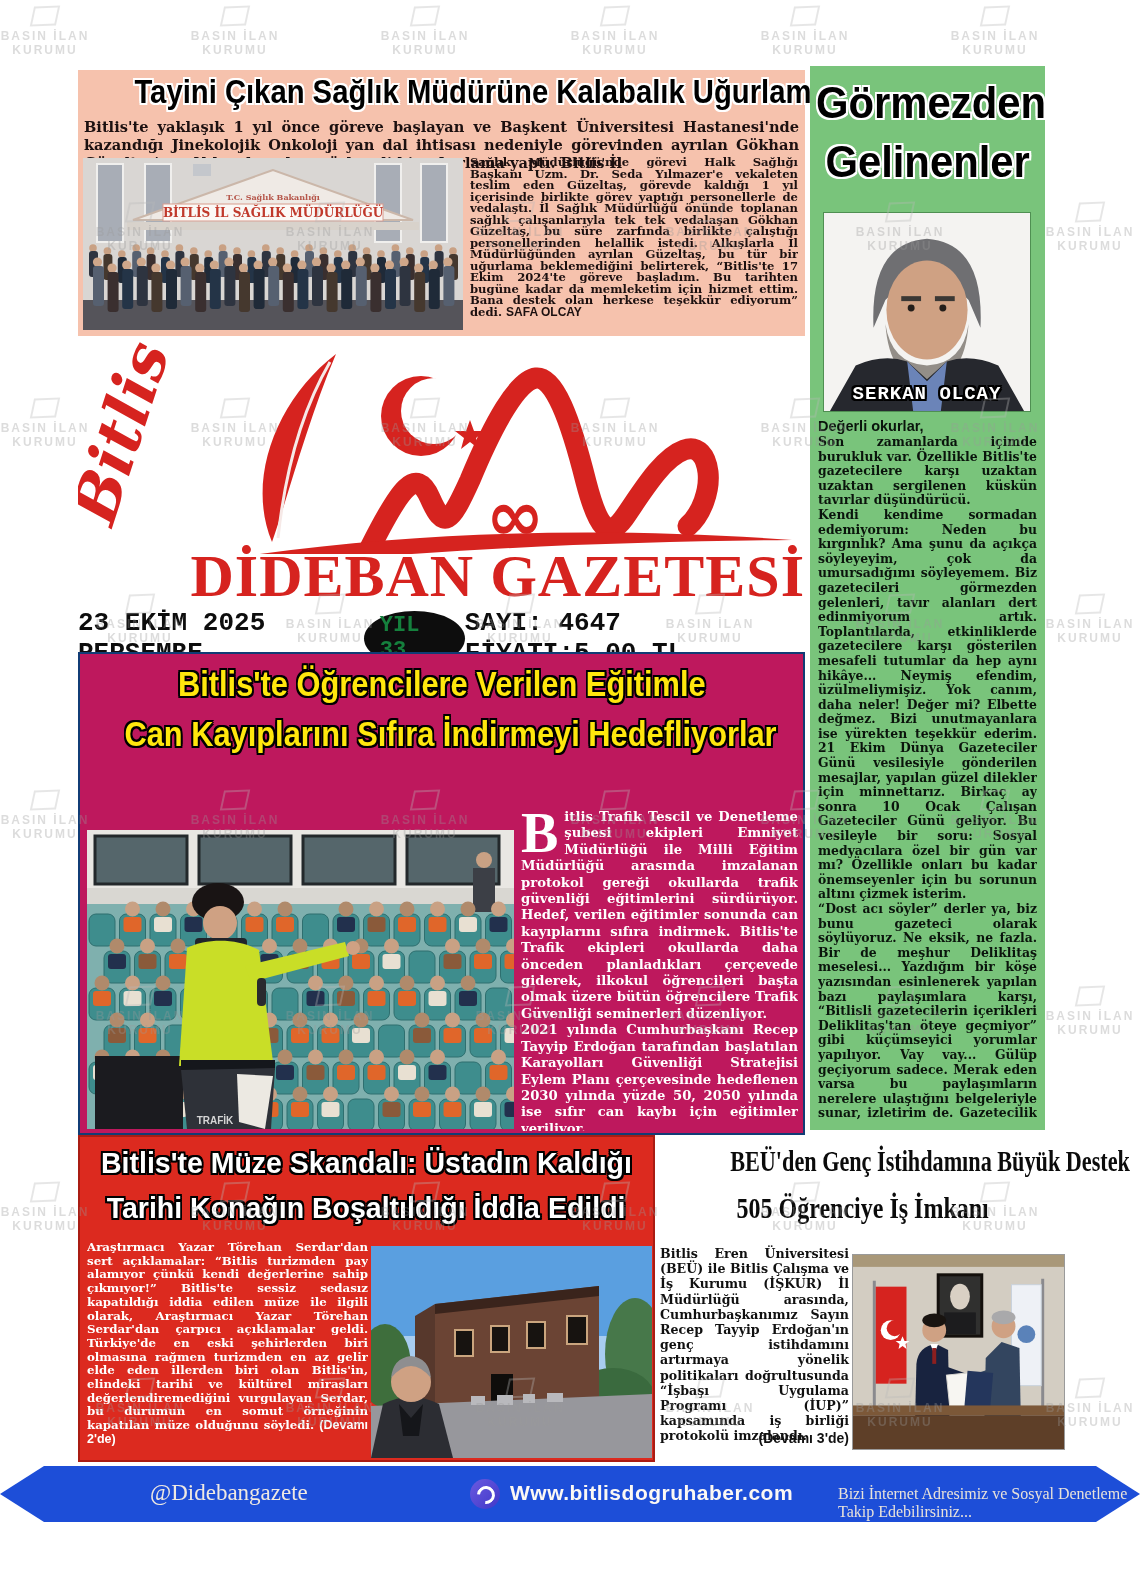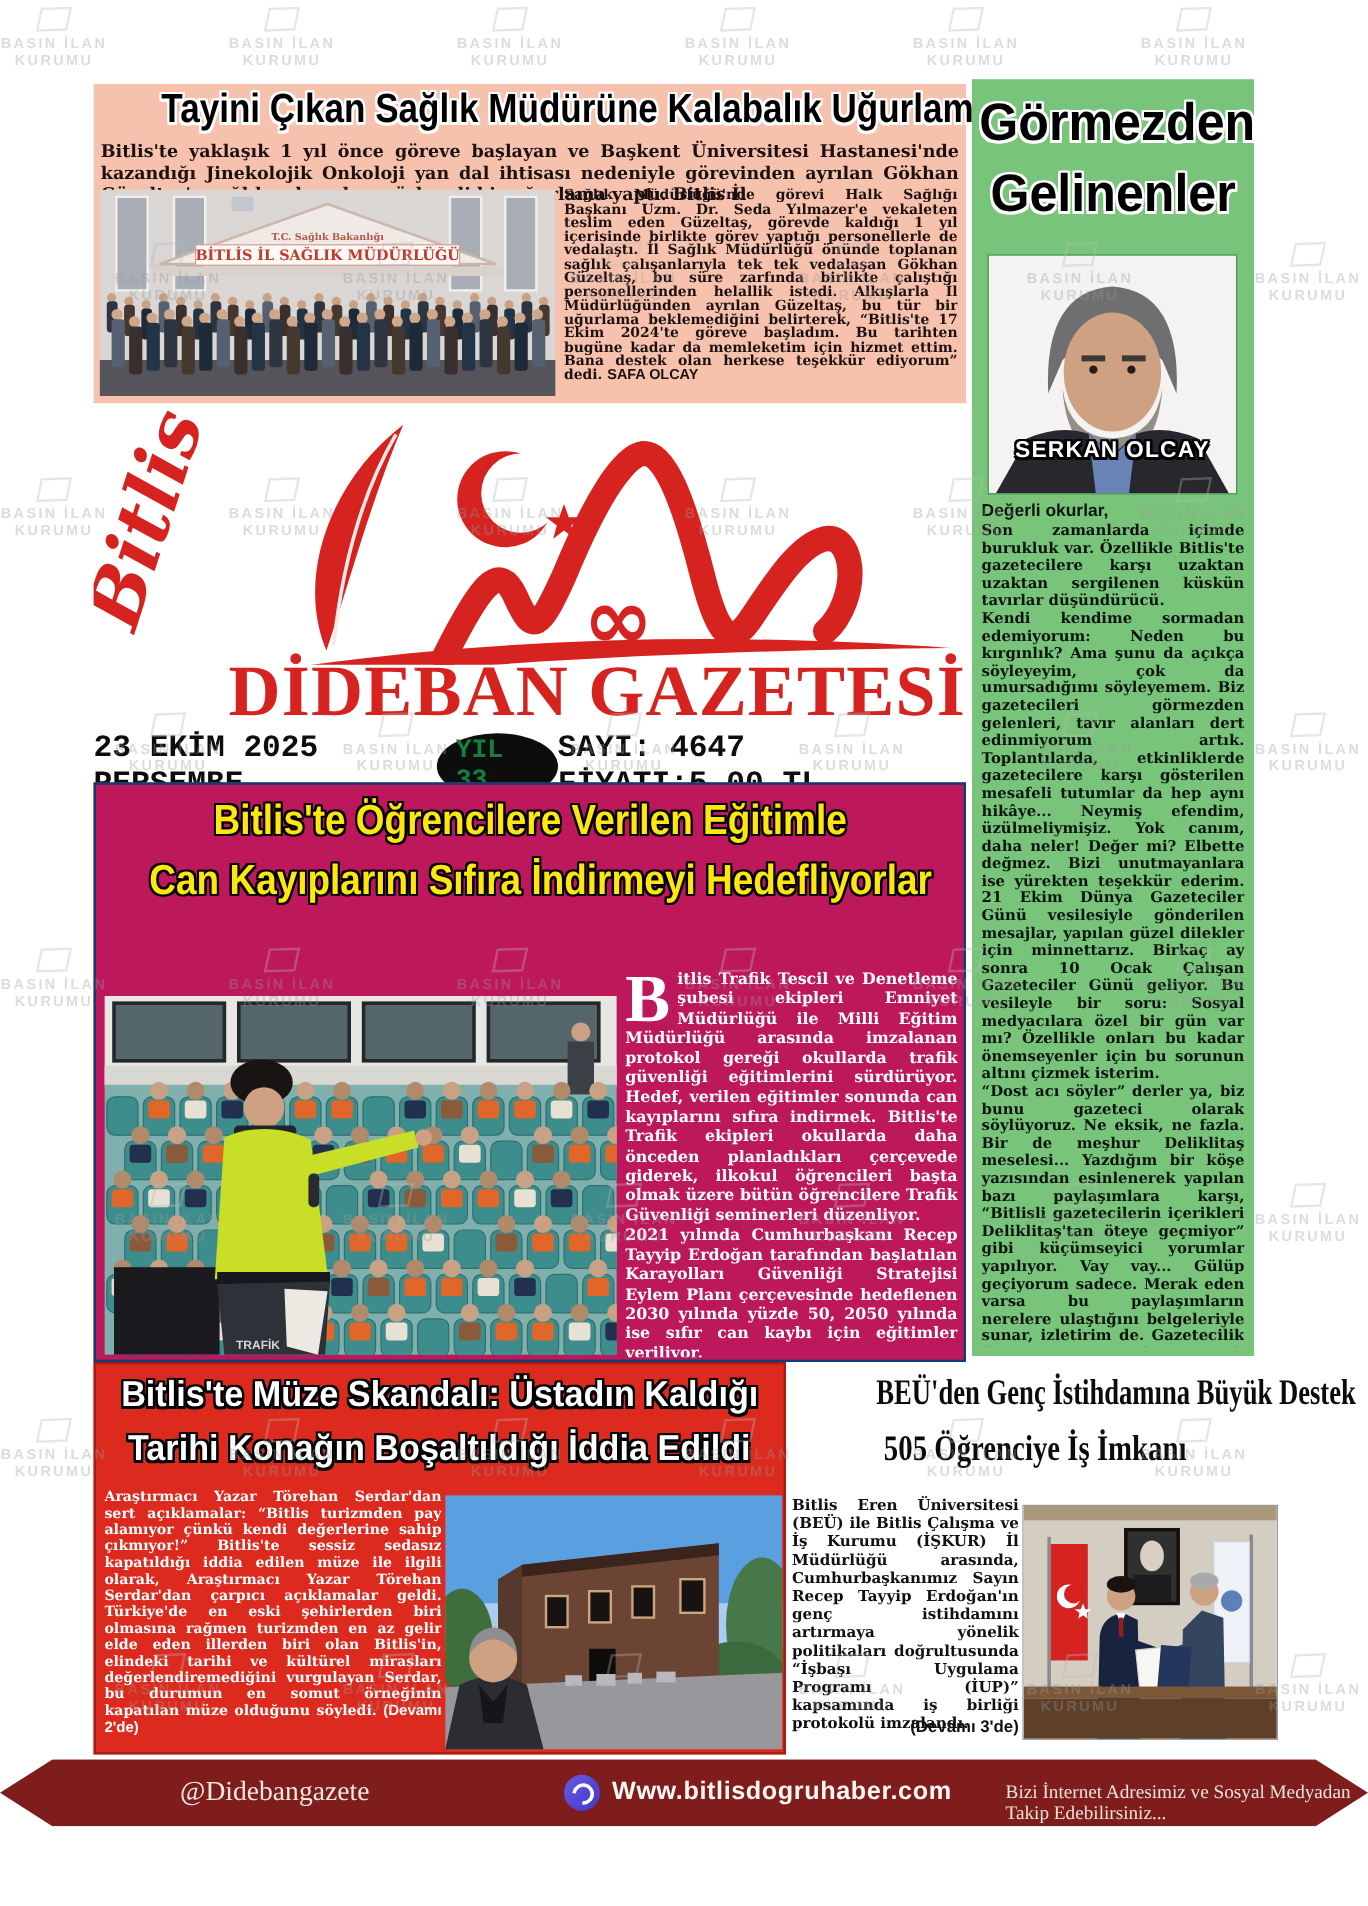--- a/index.html
+++ b/index.html
@@ -49,22 +49,22 @@
   .ms-photo{position:absolute;left:7px;top:176px;width:427px;height:299px;}
   .ms-body{position:absolute;left:441px;top:155px;width:277px;height:322px;color:#fff;
            font-size:13.2px;font-weight:700;text-align:justify;line-height:16.4px;overflow:hidden;}
   .dropcap{float:left;font-size:56px;line-height:44px;padding:2px 6px 0 0;font-family:"Liberation Serif",serif;}
 
   
   .column{position:absolute;left:810px;top:66px;width:235px;height:1064px;background:#79c47b;}
   .col-h{width:100%;text-align:center;font-family:"Liberation Sans",sans-serif;font-weight:700;
          font-size:44px;color:#000;line-height:1.35;}
   .col-photo-wrap{position:absolute;left:13px;top:146px;width:208px;height:200px;border:1px solid #4f8f52;}
-  .col-name{position:absolute;left:0;bottom:24px;width:100%;text-align:center;color:#fff;
-            font-family:Liberation Sans, sans-serif;font-weight:700;font-size:19px;letter-spacing:1px;}
+  .col-name{position:absolute;left:0;bottom:6px;width:100%;text-align:center;color:#fff;
+            font-family:Liberation Mono, monospace;font-weight:700;font-size:19px;letter-spacing:1px;}
   .col-text{position:absolute;left:8px;top:352px;width:219px;height:704px;overflow:hidden;color:#0a140c;}
   .col-salut{font-family:"Liberation Sans",sans-serif;font-weight:700;font-size:14.5px;margin-bottom:1px;}
   .col-text p{font-size:12.4px;font-weight:700;text-align:justify;line-height:14.6px;}
 
   
   .museum-story{position:absolute;left:78px;top:1135px;width:577px;height:327px;background:#dc2a1f;border:2px solid #a91c13;}
   .mu-h{width:100%;text-align:center;font-family:"Liberation Sans",sans-serif;font-weight:700;
         font-size:30px;color:#fff;line-height:1.3;margin-top:6px;}
   .mu-body{position:absolute;left:7px;top:104px;width:281px;height:214px;color:#fff;font-size:11.8px;
            font-weight:700;text-align:justify;line-height:13.7px;overflow:hidden;}
@@ -75,21 +75,21 @@
   .beu-story{position:absolute;left:660px;top:1138px;width:405px;height:322px;}
   .beu-h{width:100%;text-align:center;font-family:"Liberation Serif",serif;font-weight:700;
          font-size:30px;color:#0b0b0b;line-height:1.55;}
   .beu-body{position:absolute;left:0;top:108px;width:189px;font-size:12.6px;font-weight:700;
             text-align:justify;line-height:15.2px;color:#101010;}
   .beu-cont{position:absolute;left:0;top:292px;width:189px;text-align:right;
             font-family:"Liberation Sans",sans-serif;font-weight:700;font-size:14px;}
   .beu-photo{position:absolute;left:192px;top:116px;width:213px;height:196px;border:1px solid #9a9a9a;}
 
   
-  .footer{position:absolute;left:0;top:1466px;width:1140px;height:56px;background:#7f1d1d;
+  .footer{position:absolute;left:0;top:1466px;width:1140px;height:56px;background:#1d4ed8;
           clip-path:polygon(0 50%,44px 0,1096px 0,100% 50%,1096px 100%,44px 100%);}
   .ft-social{position:absolute;left:150px;top:14px;font-family:"Liberation Serif",serif;font-size:23px;color:#efe9e2;}
   .ft-icon{position:absolute;left:470px;top:13px;width:30px;height:30px;border-radius:50%;
            background:linear-gradient(135deg,#6a5ae0,#4038c8);}
   .ft-icon::after{content:"";position:absolute;left:7px;top:7px;width:12px;height:12px;border:3px solid #fff;
            border-left-color:transparent;border-radius:50%;transform:rotate(-40deg);}
   .ft-site{position:absolute;left:510px;top:15px;font-family:"Liberation Sans",sans-serif;font-weight:700;
            font-size:21px;color:#fbf8f4;letter-spacing:.5px;}
   .ft-tag{position:absolute;left:838px;top:19px;font-family:"Liberation Serif",serif;font-size:16px;color:#e8e2da;}
 </style>
@@ -641,21 +641,21 @@
       <rect x="114" y="118" width="26" height="36" fill="#24365c" transform="rotate(5 127 136)"></rect>
       <rect x="0" y="152" width="213" height="10" fill="#7c5838"></rect>
       <rect x="0" y="162" width="213" height="34" fill="#5e3f28"></rect>
     </svg>
   </section>
 
   <div class="footer">
     <span class="ft-social">@Didebangazete</span>
     <span class="ft-icon"></span>
     <span class="ft-site">Www.bitlisdogruhaber.com</span>
-    <span class="ft-tag">Bizi İnternet Adresimiz ve Sosyal Medyadan Takip Edebilirsiniz...</span>
+    <span class="ft-tag">Bizi İnternet Adresimiz ve Sosyal Denetleme Takip Edebilirsiniz...</span>
   </div>
 
   <div class="watermark-layer">
       <div class="wm" style="left: -30px; top: 6px;">
         <div class="wm-cube"></div>
         <div>BASIN İLAN</div>
         <div>KURUMU</div>
       </div>
       <div class="wm" style="left: 160px; top: 6px;">
         <div class="wm-cube"></div>

